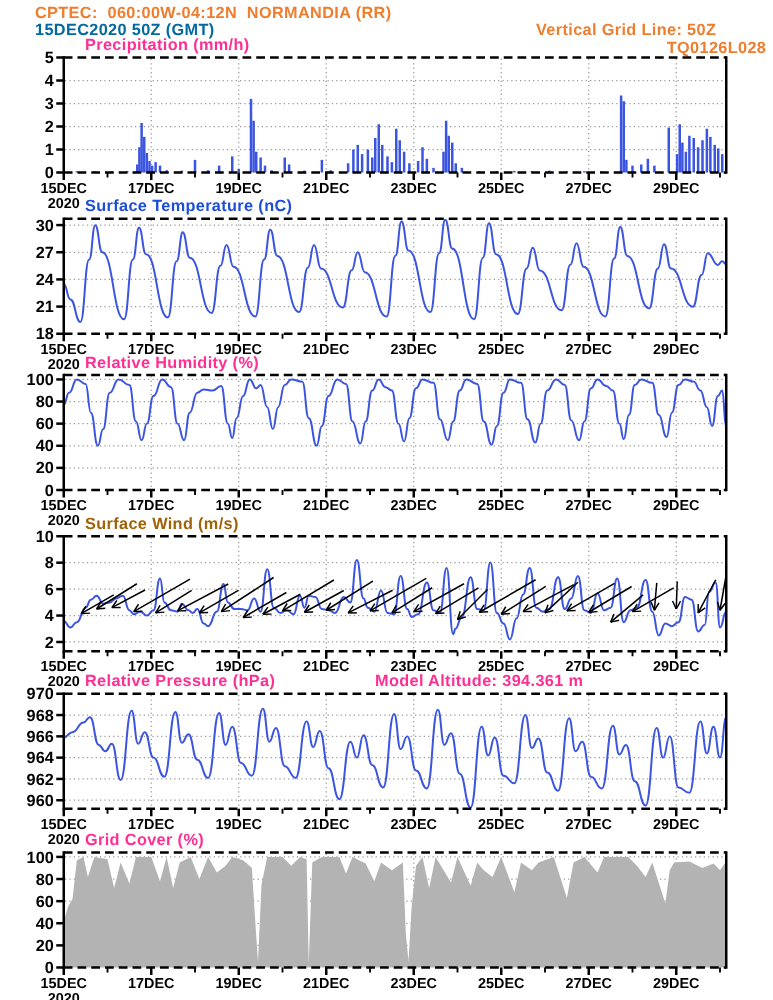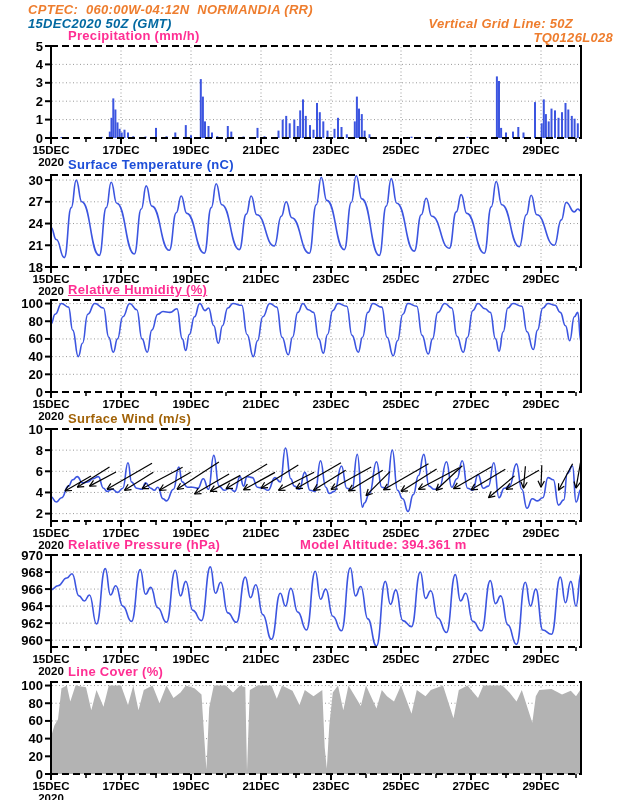--- a/index.html
+++ b/index.html
@@ -3,44 +3,44 @@
 <meta charset="utf-8">
 <style>
   html,body{margin:0;padding:0;}
   body{
     width:618px;height:800px;overflow:hidden;position:relative;
     background:#ffffff;
     font-family:"Liberation Sans",sans-serif;
   }
   .hdr{
     position:absolute;font-weight:bold;font-size:13px;
-    letter-spacing:0.3px;white-space:pre;font-style:italic;
+    letter-spacing:0.3px;white-space:pre;
   }
   .chart-title{
     position:absolute;font-weight:bold;font-size:13px;
     letter-spacing:0.3px;white-space:pre;
   }
   #plots{position:absolute;left:0;top:0;}
   #plots text{font-family:"Liberation Sans",sans-serif;font-weight:bold;fill:#000;}
 </style>
 </head>
 <body>
 
 <div class="hdr" style="left: 28px; top: 2px; color: rgb(238, 125, 46);">CPTEC:  060:00W-04:12N  NORMANDIA (RR)</div>
 <div class="hdr" style="left: 28px; top: 16px; color: #0369a1;">15DEC2020 50Z (GMT)</div>
 <div class="hdr" style="right: 45px; top: 16px; color: rgb(238, 125, 46);">Vertical Grid Line: 50Z</div>
 <div class="hdr" style="right: 5px; top: 30px; color: rgb(238, 125, 46);">TQ0126L028</div>
 
 <div class="chart-title" style="left: 68px; top: 28px; color: rgb(255, 46, 147);">Precipitation (mm/h)</div>
 <div class="chart-title" style="left: 68px; top: 157px; color: #1d4ed8;">Surface Temperature (nC)</div>
-<div class="chart-title" style="left: 68px; top: 282px; color: rgb(255, 46, 147); text-decoration: underline;">Relative Humidity (%)</div>
+<div class="chart-title" style="left: 68px; top: 282px; color: rgb(255, 46, 147);">Relative Humidity (%)</div>
 <div class="chart-title" style="left: 68px; top: 411px; color: #a16207;">Surface Wind (m/s)</div>
 <div class="chart-title" style="left: 68px; top: 537px; color: rgb(255, 46, 147);">Relative Pressure (hPa)</div>
 <div class="chart-title" style="left: 300px; top: 537px; color: rgb(255, 46, 147);">Model Altitude: 394.361 m</div>
-<div class="chart-title" style="left: 68px; top: 664px; color: rgb(255, 46, 147);">Line Cover (%)</div>
+<div class="chart-title" style="left: 68px; top: 664px; color: rgb(255, 46, 147);">Grid Cover (%)</div>
 
 <svg id="plots" width="618" height="800">
     <g>
       <line x1="121" y1="47" x2="121" y2="137" stroke="#999999" stroke-width="1" stroke-dasharray="1 2.5"></line>
       <line x1="191" y1="47" x2="191" y2="137" stroke="#999999" stroke-width="1" stroke-dasharray="1 2.5"></line>
       <line x1="261" y1="47" x2="261" y2="137" stroke="#999999" stroke-width="1" stroke-dasharray="1 2.5"></line>
       <line x1="331" y1="47" x2="331" y2="137" stroke="#999999" stroke-width="1" stroke-dasharray="1 2.5"></line>
       <line x1="401" y1="47" x2="401" y2="137" stroke="#999999" stroke-width="1" stroke-dasharray="1 2.5"></line>
       <line x1="471" y1="47" x2="471" y2="137" stroke="#999999" stroke-width="1" stroke-dasharray="1 2.5"></line>
       <line x1="541" y1="47" x2="541" y2="137" stroke="#999999" stroke-width="1" stroke-dasharray="1 2.5"></line>

